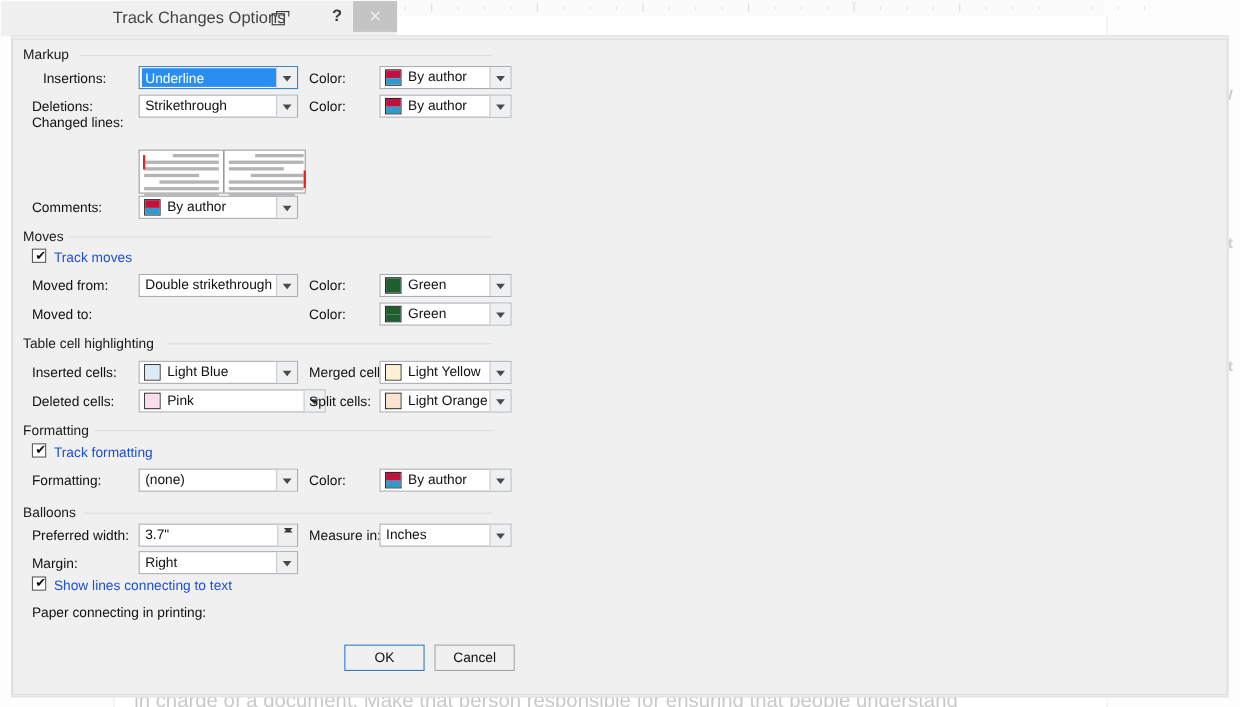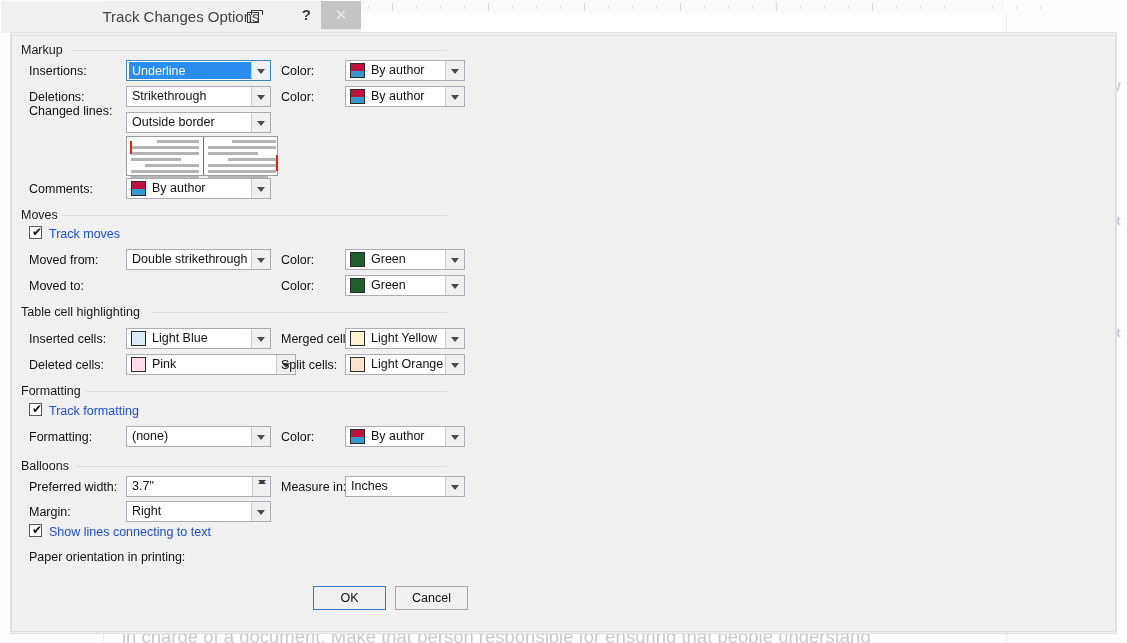--- a/index.html
+++ b/index.html
@@ -279,21 +279,21 @@
     <div id="adv-close">
         <span class="x">✕</span>
       </div>
   </div>
 
   <div class="content">
 
     <div class="grp-lbl" style="left:9px;top:7px;">Markup</div>
     <div class="grp-line" style="left:60px;top:14px;width:375px;"></div>
 
-    <div class="lbl" style="left:17px;top:28px;">Insertions:</div>
+    <div class="lbl" style="left:27px;top:28px;">Insertions:</div>
     <div class="combo focused" style="left:114px;top:24px;width:145px;">
       <div class="val">Underline</div>
       <div class="arrow"></div>
     </div>
     <div class="lbl" style="left:269px;top:28px;">Color:</div>
     <div class="combo withswatch" style="left:333px;top:24px;width:120px;">
       <div class="swatch">
         <div class="top" style="background:#c1113f"></div>
           <div class="bot" style="background:#3399cc"></div>
       </div>
@@ -310,24 +310,20 @@
     <div class="combo withswatch" style="left:333px;top:50px;width:120px;">
       <div class="swatch">
         <div class="top" style="background:#c1113f"></div>
           <div class="bot" style="background:#3399cc"></div>
       </div>
       <div class="val">By author</div>
       <div class="arrow"></div>
     </div>
 
     <div class="lbl" style="left:17px;top:68px;">Changed lines:</div>
-    <div class="combo" style="left:114px;top:76px;width:145px;">
-      <div class="val">Outside border</div>
-      <div class="arrow"></div>
-    </div>
 
     <div id="cl-preview" style="left:114px;top:100px;width:152px;height:40px;">
       <div class="half">
         <div class="redbar" style="left:3px;top:4px;height:13px;"></div>
         <div class="ln" style="margin-left:26px;width:42px;"></div>
         <div class="ln" style="width:68px;"></div>
         <div class="ln" style="width:68px;"></div>
         <div class="ln" style="width:50px;"></div>
         <div class="ln" style="margin-left:14px;width:54px;"></div>
         <div class="ln" style="width:68px;"></div>
@@ -476,18 +472,18 @@
     <div class="combo" style="left:114px;top:465px;width:145px;">
       <div class="val">Right</div>
       <div class="arrow"></div>
     </div>
 
     <div class="cb" style="left:17px;top:488px;">
         <span class="tick">✔</span>
       </div>
     <div class="cblabel" style="left:37px;top:489px;">Show lines connecting to text</div>
 
-    <div class="lbl" style="left:17px;top:514px;">Paper orientation in printing:</div>
+    <div class="lbl" style="left:17px;top:514px;">Paper connecting in printing:</div>
 
     <div class="btn default" style="left:301px;top:550px;width:73px;">OK</div>
     <div class="btn" style="left:383px;top:550px;width:73px;">Cancel</div>
   </div>
 </div>
 
 </body></html>

